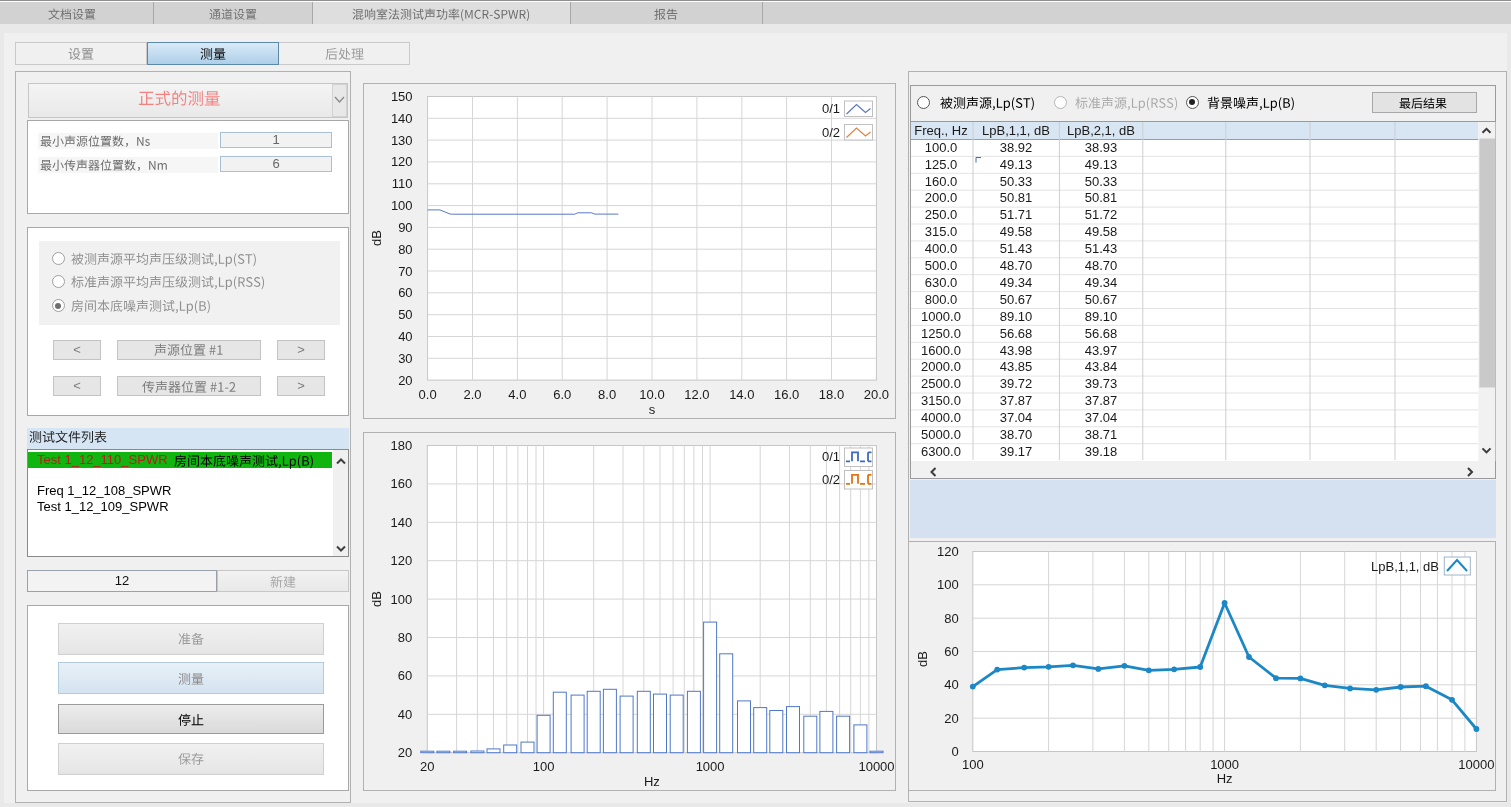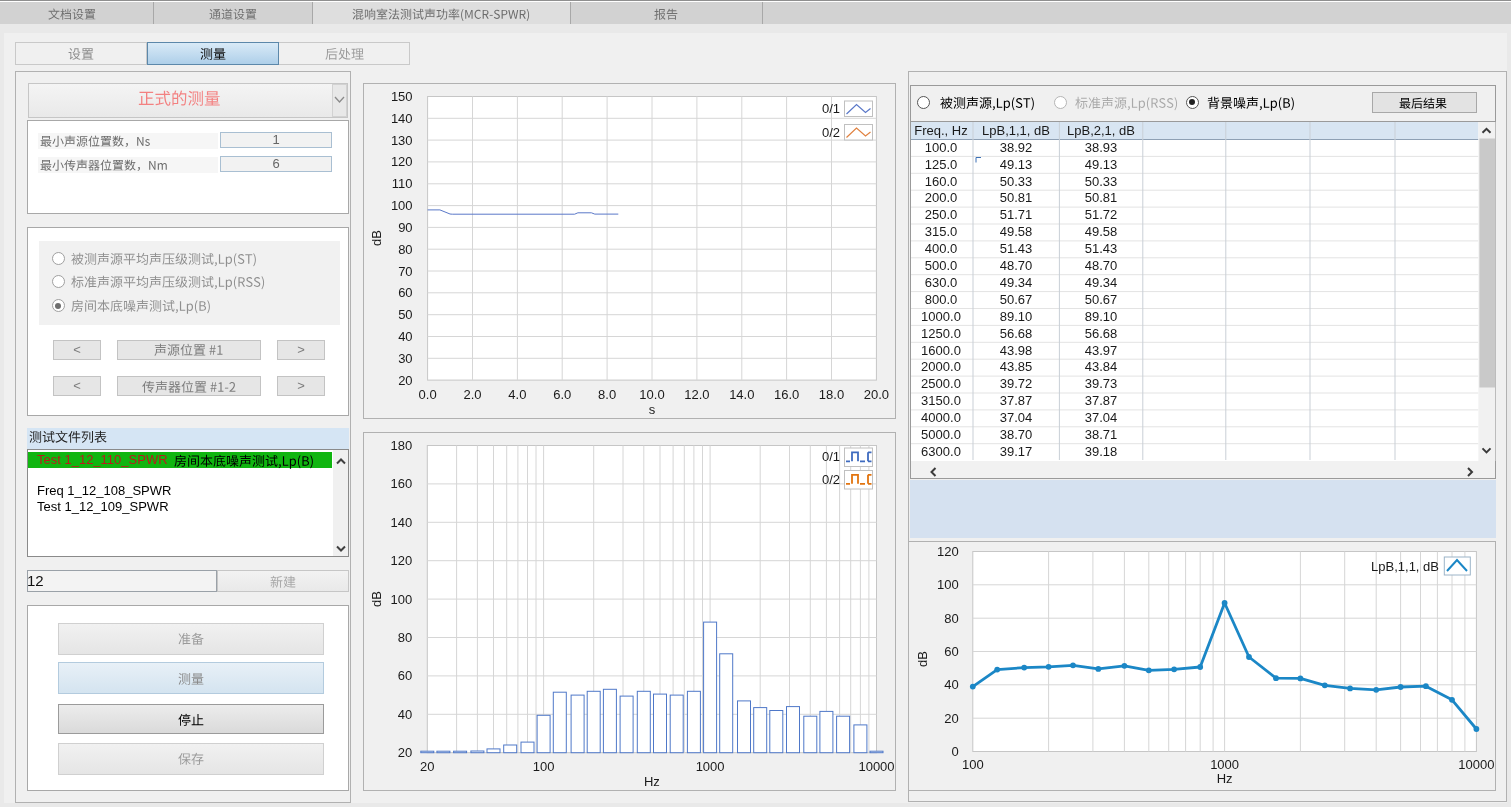--- a/index.html
+++ b/index.html
@@ -349,21 +349,21 @@
     <div style="position:absolute;left:37px;top:484px;width:200px;height:15px;font-size:13px;color:#000000;line-height:15px;margin-top:15px;">Test 1_12_109_SPWR</div>
     <div style="position:absolute;left:37px;top:483px;width:200px;height:15px;font-size:13px;color:#000000;line-height:15px;">Freq 1_12_108_SPWR</div>
     <div style="position:absolute;left:333px;top:450px;width:15px;height:106px;background:#f0f0f0"></div>
     <svg style="position:absolute;left:335.5px;top:457.5px" width="10" height="7">
       <polyline points="1,5.5 5,1.5 9,5.5" fill="none" stroke="#404040" stroke-width="2"></polyline>
     </svg>
     <svg style="position:absolute;left:335.5px;top:544.5px" width="10" height="7">
       <polyline points="1,1.5 5,5.5 9,1.5" fill="none" stroke="#404040" stroke-width="2"></polyline>
     </svg>
     <div style="position:absolute;left:27px;top:570px;width:190px;height:22px;background:#f3f3f3;border:1px solid #9aa1a8;box-sizing:border-box"></div>
-    <div style="position:absolute;left:27px;top:570px;width:190px;height:21px;font-size:15px;color:#111111;line-height:21px;">12</div>
+    <div style="position:absolute;left:27px;top:570px;width:190px;height:21px;font-size:13px;color:#111111;line-height:21px;text-align:center">12</div>
     <div style="position:absolute;left:217px;top:570px;width:132px;height:22px;background:linear-gradient(#f2f2f2,#e9e9e9);border:1px solid #c6c6c6;box-sizing:border-box"></div>
     <svg style="position:absolute;left:270.0px;top:572.5px;overflow:visible" width="26" height="17">
       <g fill="#a6a6a6" transform="translate(0,13.78) scale(0.0130,-0.0130)">
         <use href="#q67" x="0"></use>
         <use href="#q68" x="1000"></use>
       </g>
     </svg>
     <div style="position:absolute;left:27px;top:605px;width:322px;height:186px;background:#ffffff;border:1px solid #a8a8a8;box-sizing:border-box"></div>
     <div style="position:absolute;left:58px;top:622.5px;width:265.5px;height:32px;background:linear-gradient(#f1f1f1,#e5e5e5);border:1px solid #d0d0d0;box-sizing:border-box"></div>
     <svg style="position:absolute;left:177.7px;top:630.1px;overflow:visible" width="26" height="17">

